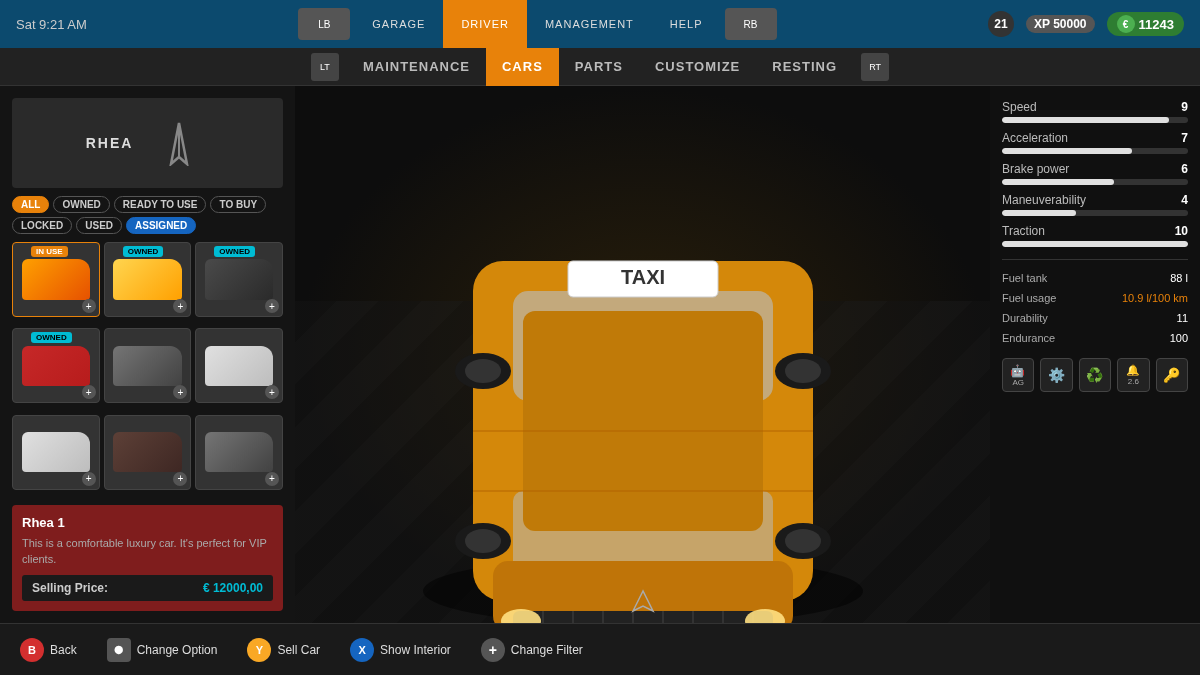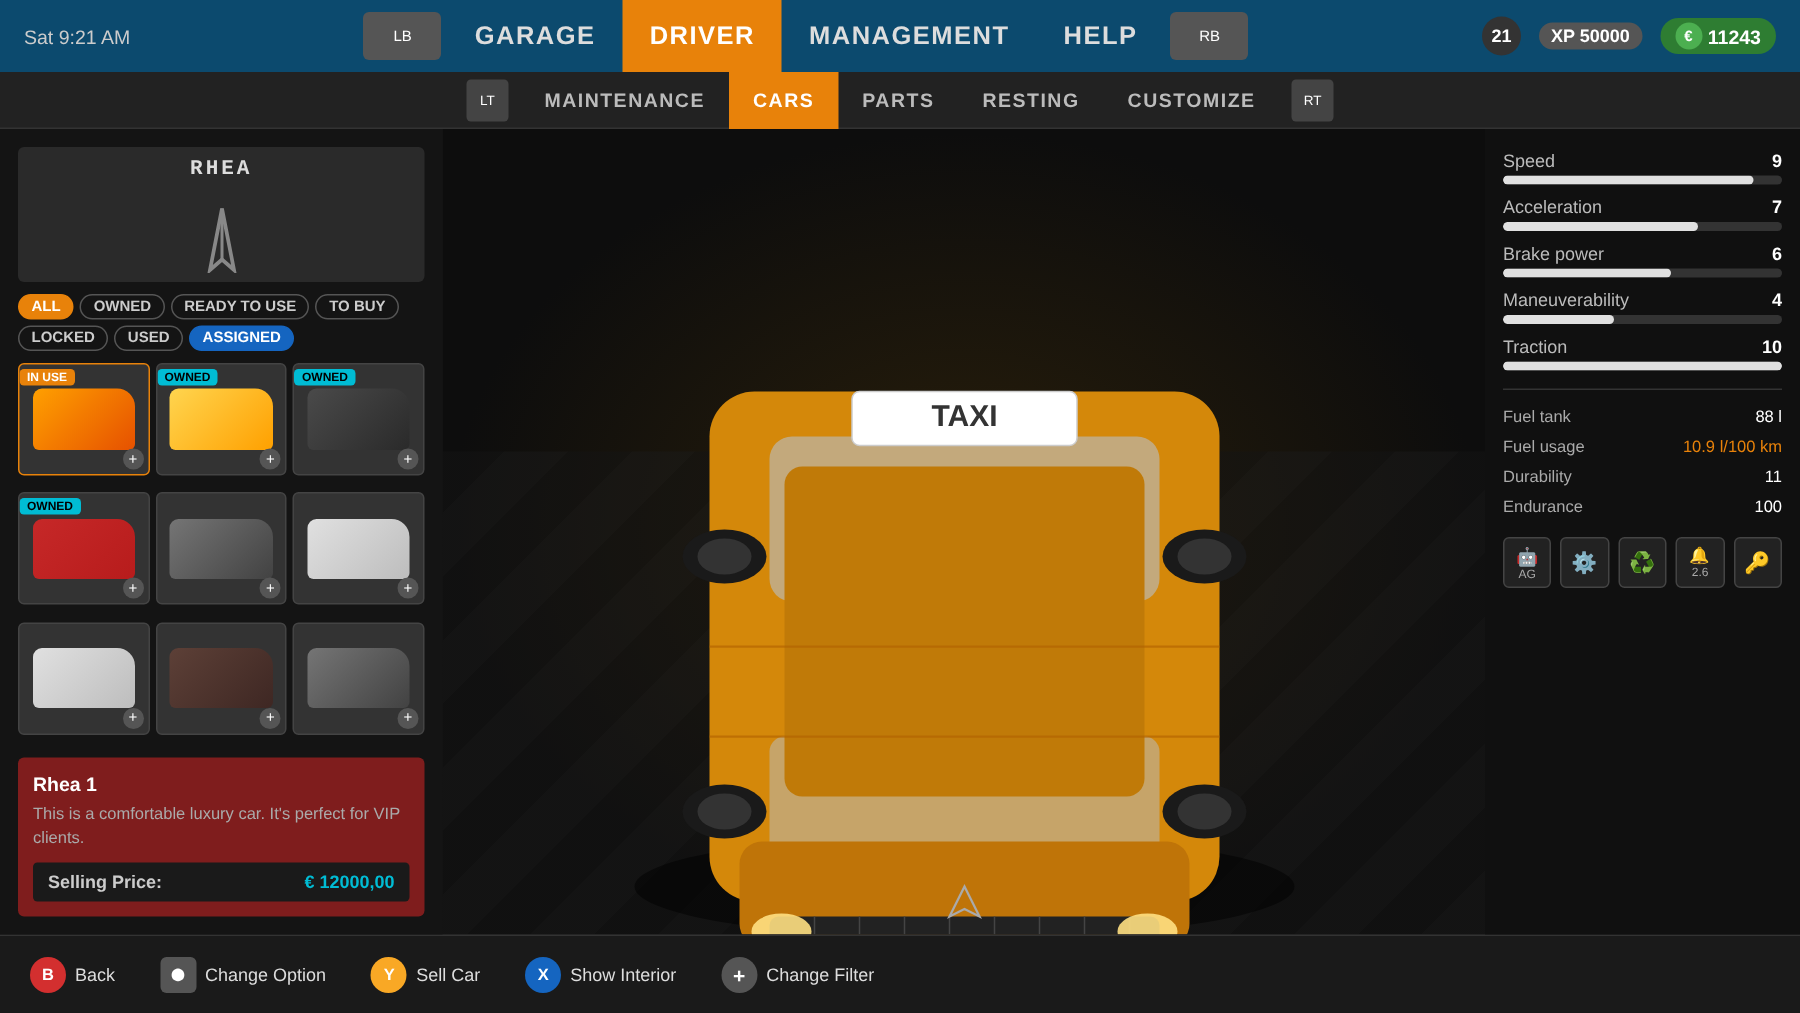--- a/index.html
+++ b/index.html
@@ -41,22 +41,22 @@
       justify-content: center;
       font-size: 10px;
       color: #fff;
       margin: 0 4px;
     }
     .top-nav-item {
       padding: 0 18px;
       height: 48px;
       display: flex;
       align-items: center;
-      font-size: 17px;
-      font-weight: bold;
+      font-size: 11px;
+      font-weight: normal;
       letter-spacing: 1px;
       color: #ddd;
       cursor: pointer;
     }
     .top-nav-item.active {
       background: #e8820a;
       color: #fff;
     }
     .top-bar-right {
       display: flex;
@@ -159,25 +159,24 @@
       gap: 8px;
       z-index: 10;
     }
 
     
     .brand-logo-area {
       background: #2a2a2a;
       border-radius: 4px;
       height: 90px;
       display: flex;
-      flex-direction: column;
+      flex-direction: row;
       align-items: center;
       justify-content: center;
       gap: 16px;
-      font-family: Liberation Mono, monospace;
     }
     .brand-name {
       font-size: 14px;
       font-weight: bold;
       letter-spacing: 2px;
       color: #ddd;
     }
     .brand-logo-svg {
       width: 60px;
       height: 45px;
@@ -232,21 +231,21 @@
     .car-thumb-inner {
       width: 100%;
       height: 100%;
       display: flex;
       align-items: center;
       justify-content: center;
     }
     .car-thumb-badge {
       position: absolute;
       top: 3px;
-      left: 0;
+      left: 18px;
       font-size: 8px;
       font-weight: bold;
       padding: 1px 5px;
       border-radius: 3px;
     }
     .badge-in-use { background: #e8820a; color: #fff; }
     .badge-owned { background: #00bcd4; color: #000; }
     .car-thumb-plus {
       position: absolute;
       bottom: 3px;
@@ -528,22 +527,22 @@
       <span>11243</span>
     </div>
   </div>
 </div>
 
 <div class="secondary-nav">
   <div class="nav-icon-small">LT</div>
   <div class="sec-nav-item">MAINTENANCE</div>
   <div class="sec-nav-item active">CARS</div>
   <div class="sec-nav-item">PARTS</div>
+  <div class="sec-nav-item">CUSTOMIZE</div>
   <div class="sec-nav-item">RESTING</div>
-  <div class="sec-nav-item">CUSTOMIZE</div>
   <div class="nav-icon-small">RT</div>
 </div>
 
 <div class="main-content">
 
   <div class="left-panel">
 
     <div class="brand-logo-area">
       <div class="brand-name">RHEA</div>
       <svg class="brand-logo-svg" viewBox="0 0 60 45">

